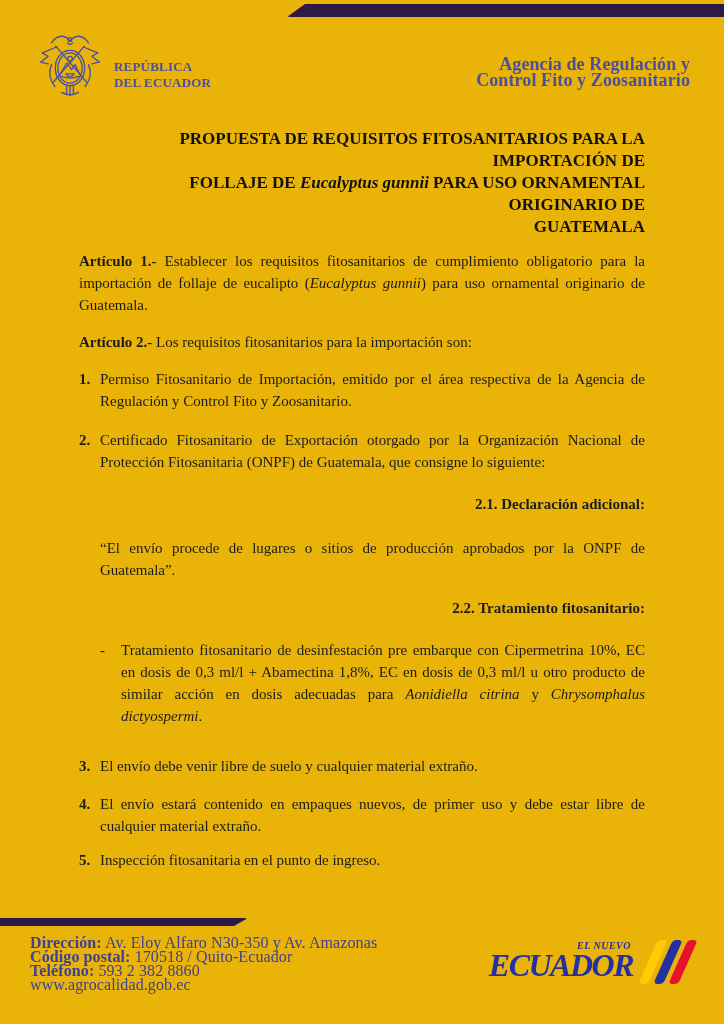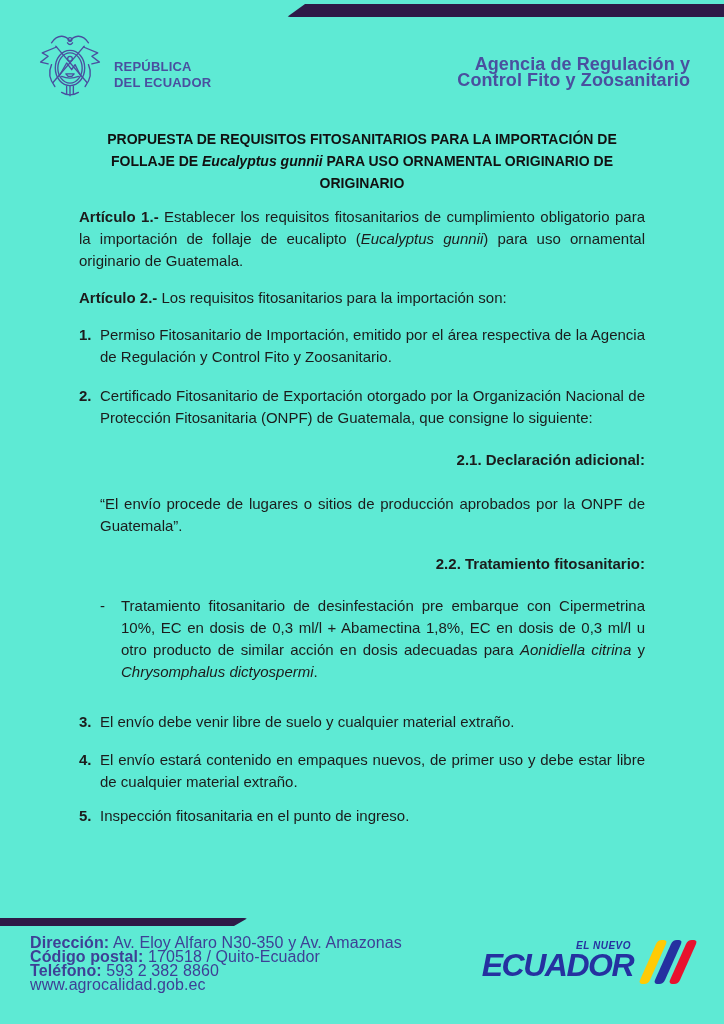--- a/index.html
+++ b/index.html
@@ -1,20 +1,20 @@
 <!DOCTYPE html>
 <html><head>
 <meta charset="utf-8">
 <style>
   html,body{margin:0;padding:0;background:#888;}
   .page{
     position:relative;
     width:724px;height:1024px;
-    background:#5eead4;
-    font-family:Liberation Sans, sans-serif;
+    background:#eab308;
+    font-family:Liberation Serif, serif;
     color:#1c1c1c;
     overflow:hidden;
     margin:0 auto;
   }
   
   .top-bar{
     position:absolute;top:4px;left:287px;right:0;height:13px;
     background:#2e1a47;
     clip-path:polygon(18px 0,100% 0,100% 100%,0 100%);
     border-bottom-left-radius:3px;
@@ -30,21 +30,21 @@
     color:#4a4f9f;font-weight:bold;font-size:18px;line-height:16px;
     letter-spacing:.1px;
   }
   
   .content{
     position:absolute;left:79px;right:79px;top:0;
     font-size:15px;line-height:22px;
   }
   .doc-title{
     margin-top:128px;
-    text-align:center;font-weight:bold;font-size:14px;line-height:22px;
+    text-align:right;font-weight:bold;font-size:17px;line-height:22px;
     color:#111;
   }
   .ital{font-style:italic;}
   .bold{font-weight:bold;}
   .par{text-align:justify;}
   .art{margin-top:12px;}
   .art2{margin-top:14px;}
   .num-row{display:flex;align-items:flex-start;}
   .num-row .num{flex:0 0 21px;font-weight:bold;}
   .num-row .txt{flex:1;text-align:justify;}
@@ -137,21 +137,21 @@
   <div class="agency">
     <div>Agencia de Regulación y</div>
     <div>Control Fito y Zoosanitario</div>
   </div>
 
   <div class="content">
 
     <div class="doc-title">
       <div><span>PROPUESTA DE REQUISITOS FITOSANITARIOS PARA LA IMPORTACIÓN DE</span></div>
       <div><span>FOLLAJE DE </span><span class="ital">Eucalyptus gunnii</span><span> PARA USO ORNAMENTAL ORIGINARIO DE</span></div>
-      <div><span>ORIGINARIO</span></div>
+      <div><span>GUATEMALA</span></div>
     </div>
 
     <p class="par art"><span class="bold">Artículo 1.-</span><span> Establecer los requisitos fitosanitarios de cumplimiento obligatorio para la importación de follaje de eucalipto (</span><span class="ital">Eucalyptus gunnii</span><span>) para uso ornamental originario de Guatemala.</span></p>
 
     <p class="par art2"><span class="bold">Artículo 2.-</span><span> Los requisitos fitosanitarios para la importación son:</span></p>
 
     <div class="num-row row1">
       <span class="num">1.</span>
       <div class="txt">Permiso Fitosanitario de Importación, emitido por el área respectiva de la Agencia de Regulación y Control Fito y Zoosanitario.</div>
     </div>

